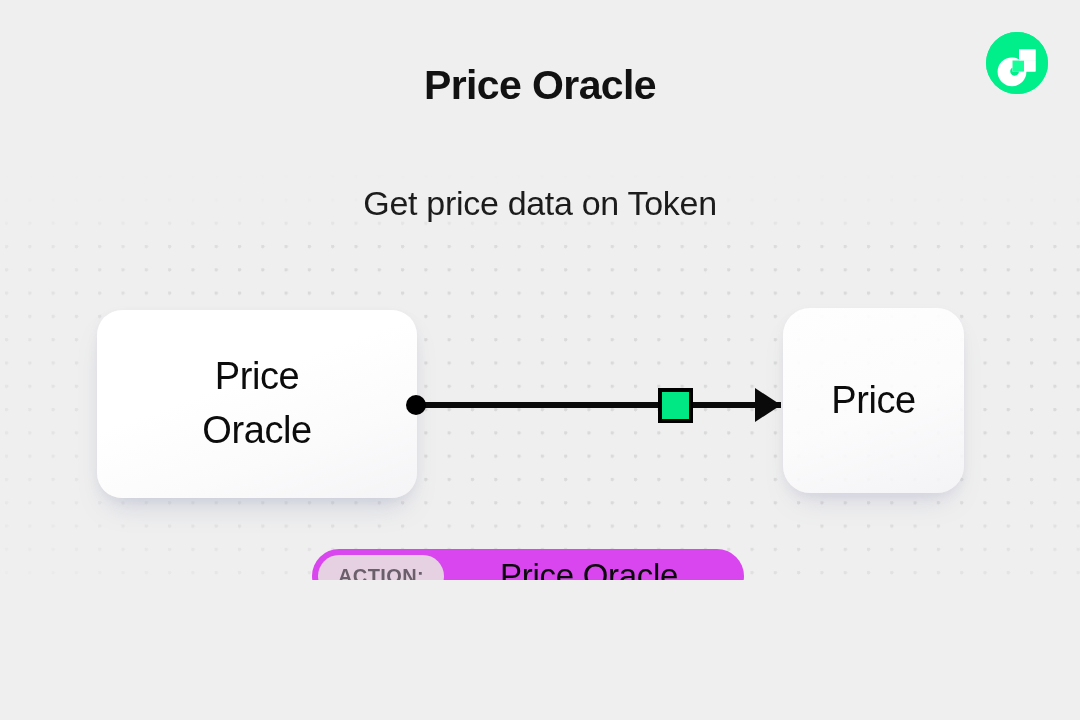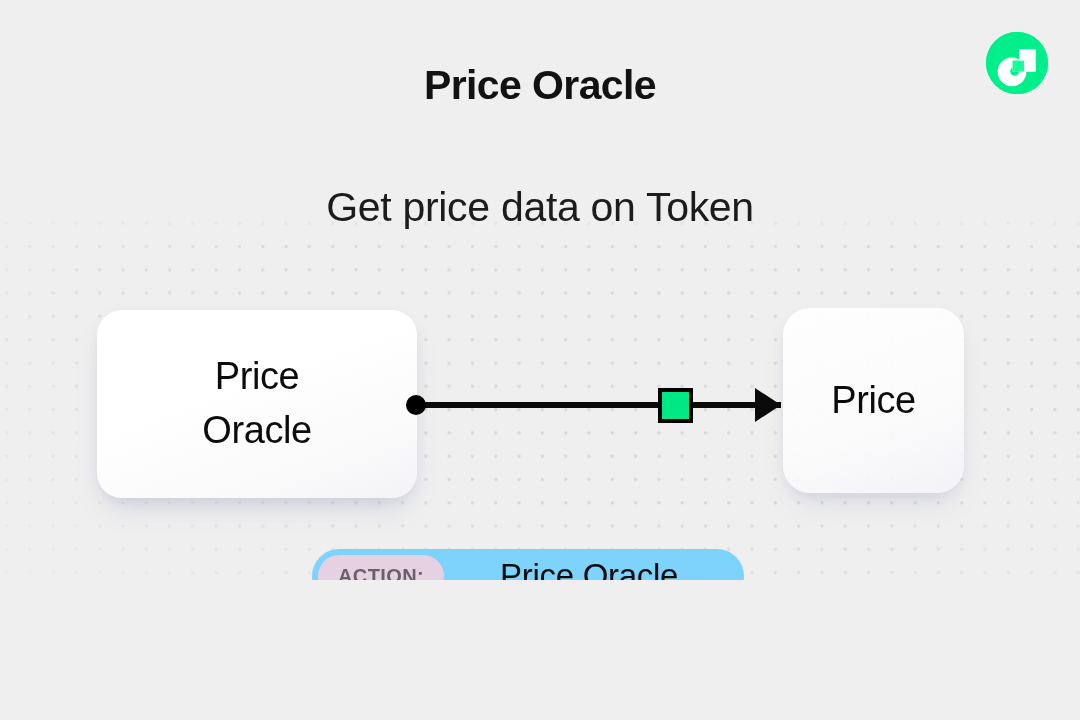--- a/index.html
+++ b/index.html
@@ -58,21 +58,21 @@
     letter-spacing: -0.6px;
     color: #121212;
     line-height: 1.2;
   }
   #page-subtitle {
     position: absolute;
     left: 0;
     top: 182px;
     width: 1080px;
     text-align: center;
-    font-size: 41px;
+    font-size: 34px;
     font-weight: 400;
     letter-spacing: -0.3px;
     color: #1c1c1c;
     line-height: 1.25;
   }
 
   
   #brand-logo {
     position: absolute;
     left: 986px;
@@ -147,21 +147,21 @@
   }
 
   
   #action-pill {
     position: absolute;
     left: 312px;
     top: 549px;
     width: 432px;
     height: 54px;
     border-radius: 27px;
-    background: #7dd3fc;
+    background: #d946ef;
     display: flex;
     align-items: center;
     box-sizing: border-box;
     padding-left: 6px;
   }
   #action-tag {
     height: 42px;
     border-radius: 21px;
     background: #e5d1e2;
     display: flex;

